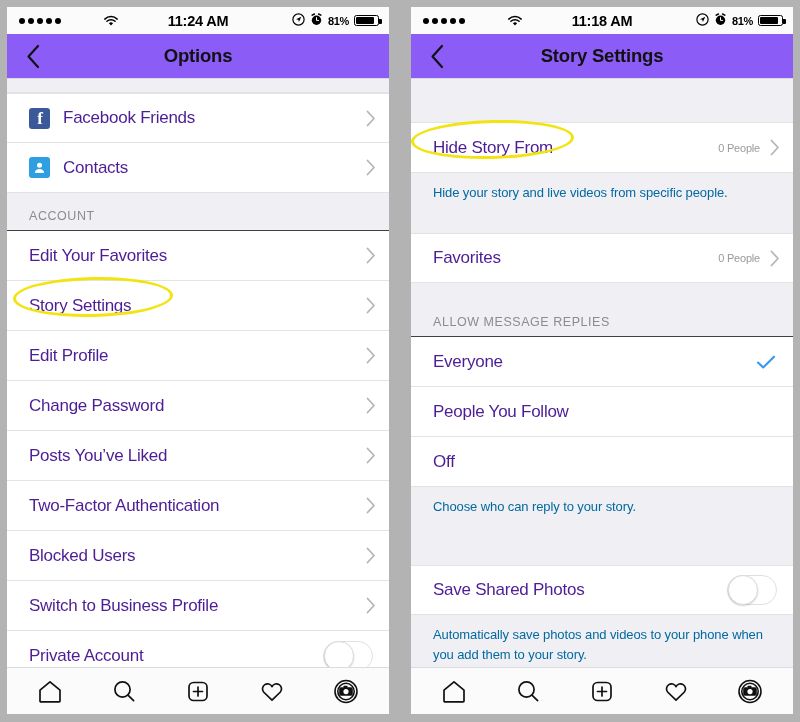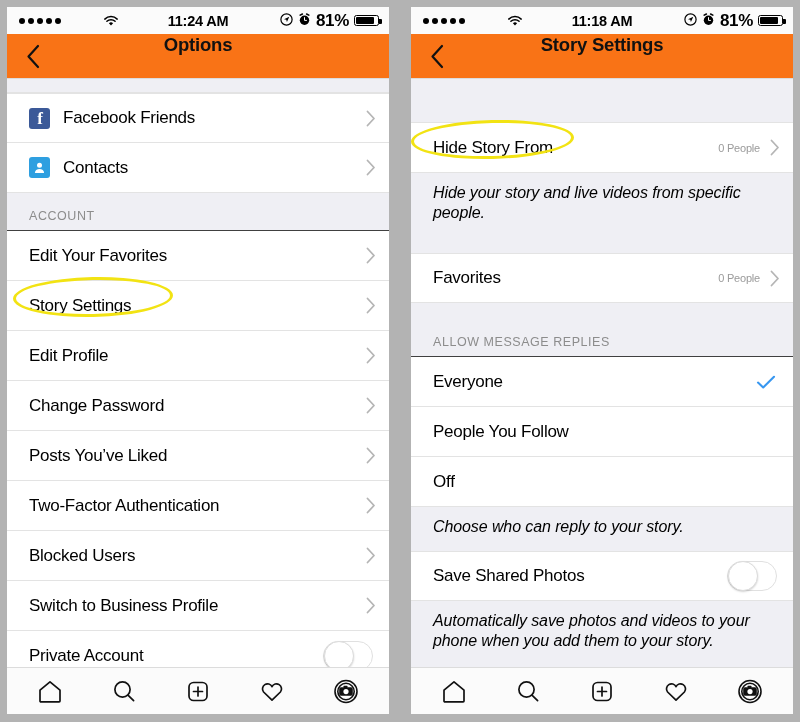--- a/index.html
+++ b/index.html
@@ -53,44 +53,45 @@
     color: #000;
     letter-spacing: -0.2px;
   }
   .sb-right {
     margin-left: auto;
     display: flex;
     align-items: center;
     gap: 5px;
     z-index: 2;
   }
-  .sb-pct { font-size: 17px; font-weight: bold; color: #000; letter-spacing: -0.3px; }
+  .sb-pct { font-size: 11px; font-weight: bold; color: #000; letter-spacing: -0.3px; }
   .battery {
     width: 25px; height: 11px;
     border: 1.4px solid #000;
     border-radius: 2.5px;
     position: relative;
     padding: 1.2px;
   }
   .battery::after {
     content: "";
     position: absolute;
     right: -3.6px; top: 3px;
     width: 2.2px; height: 5px;
     background: #000;
     border-radius: 0 1px 1px 0;
   }
   .battery > i { display: block; height: 100%; width: 84%; background: #000; border-radius: 1px; }
 
   
   .navbar {
     height: 45px;
-    background: #f97316;
+    background: #8b5cf6;
     border-bottom: 1px solid #dcdcdc;
     display: flex;
+    align-items: center;
     position: relative;
     flex: 0 0 auto;
   }
   .nav-back {
     width: 52px;
     display: flex;
     align-items: center;
     justify-content: center;
     cursor: pointer;
   }
@@ -119,21 +120,21 @@
     display: flex;
     align-items: center;
     padding: 0 13px 0 22px;
     border-bottom: 1px solid #e3e3e3;
     cursor: pointer;
   }
   .row.first { border-top: 1px solid #e3e3e3; }
   .row-ico { width: 34px; display: flex; align-items: center; }
   .row-label {
     font-size: 17px;
-    color: #000000;
+    color: #4c1d95;
     letter-spacing: -0.25px;
     white-space: nowrap;
   }
   .row-value {
     margin-left: auto;
     font-size: 11px;
     color: #9a9a9a;
     letter-spacing: -0.2px;
     padding-right: 10px;
   }
@@ -147,26 +148,25 @@
     letter-spacing: 0.55px;
     padding: 8px 0 7px 22px;
     display: flex;
     align-items: flex-end;
     border-bottom: 1px solid #404040;
   }
   .gap { background: #efeff4; border-bottom: 1px solid #e3e3e3; }
 
   .foot {
     background: #efeff4;
-    color: #000000;
-    font-size: 16px;
+    color: #0369a1;
+    font-size: 13px;
     line-height: 20px;
     padding: 10px 20px 12px 22px;
     letter-spacing: -0.1px;
-    font-style: italic;
   }
 
   .fb-icon {
     width: 21px; height: 21px;
     background: #3b5998;
     border-radius: 3px;
     color: #fff;
     font-family: "Liberation Serif", serif;
     font-weight: bold;
     font-size: 17px;
@@ -520,21 +520,21 @@
       </div>
 
       <div class="row">
         <div class="row-label">People You Follow</div>
       </div>
 
       <div class="row">
         <div class="row-label">Off</div>
       </div>
 
-      <div class="foot" style="padding-bottom:14px">Choose who can reply to your story.</div>
+      <div class="foot" style="padding-bottom:48px">Choose who can reply to your story.</div>
 
       <div class="row first">
         <div class="row-label">Save Shared Photos</div>
         <div class="toggle">
             <span></span>
           </div>
       </div>
 
       <div class="foot">Automatically save photos and videos to your phone when you add them to your story.</div>
     </div>

